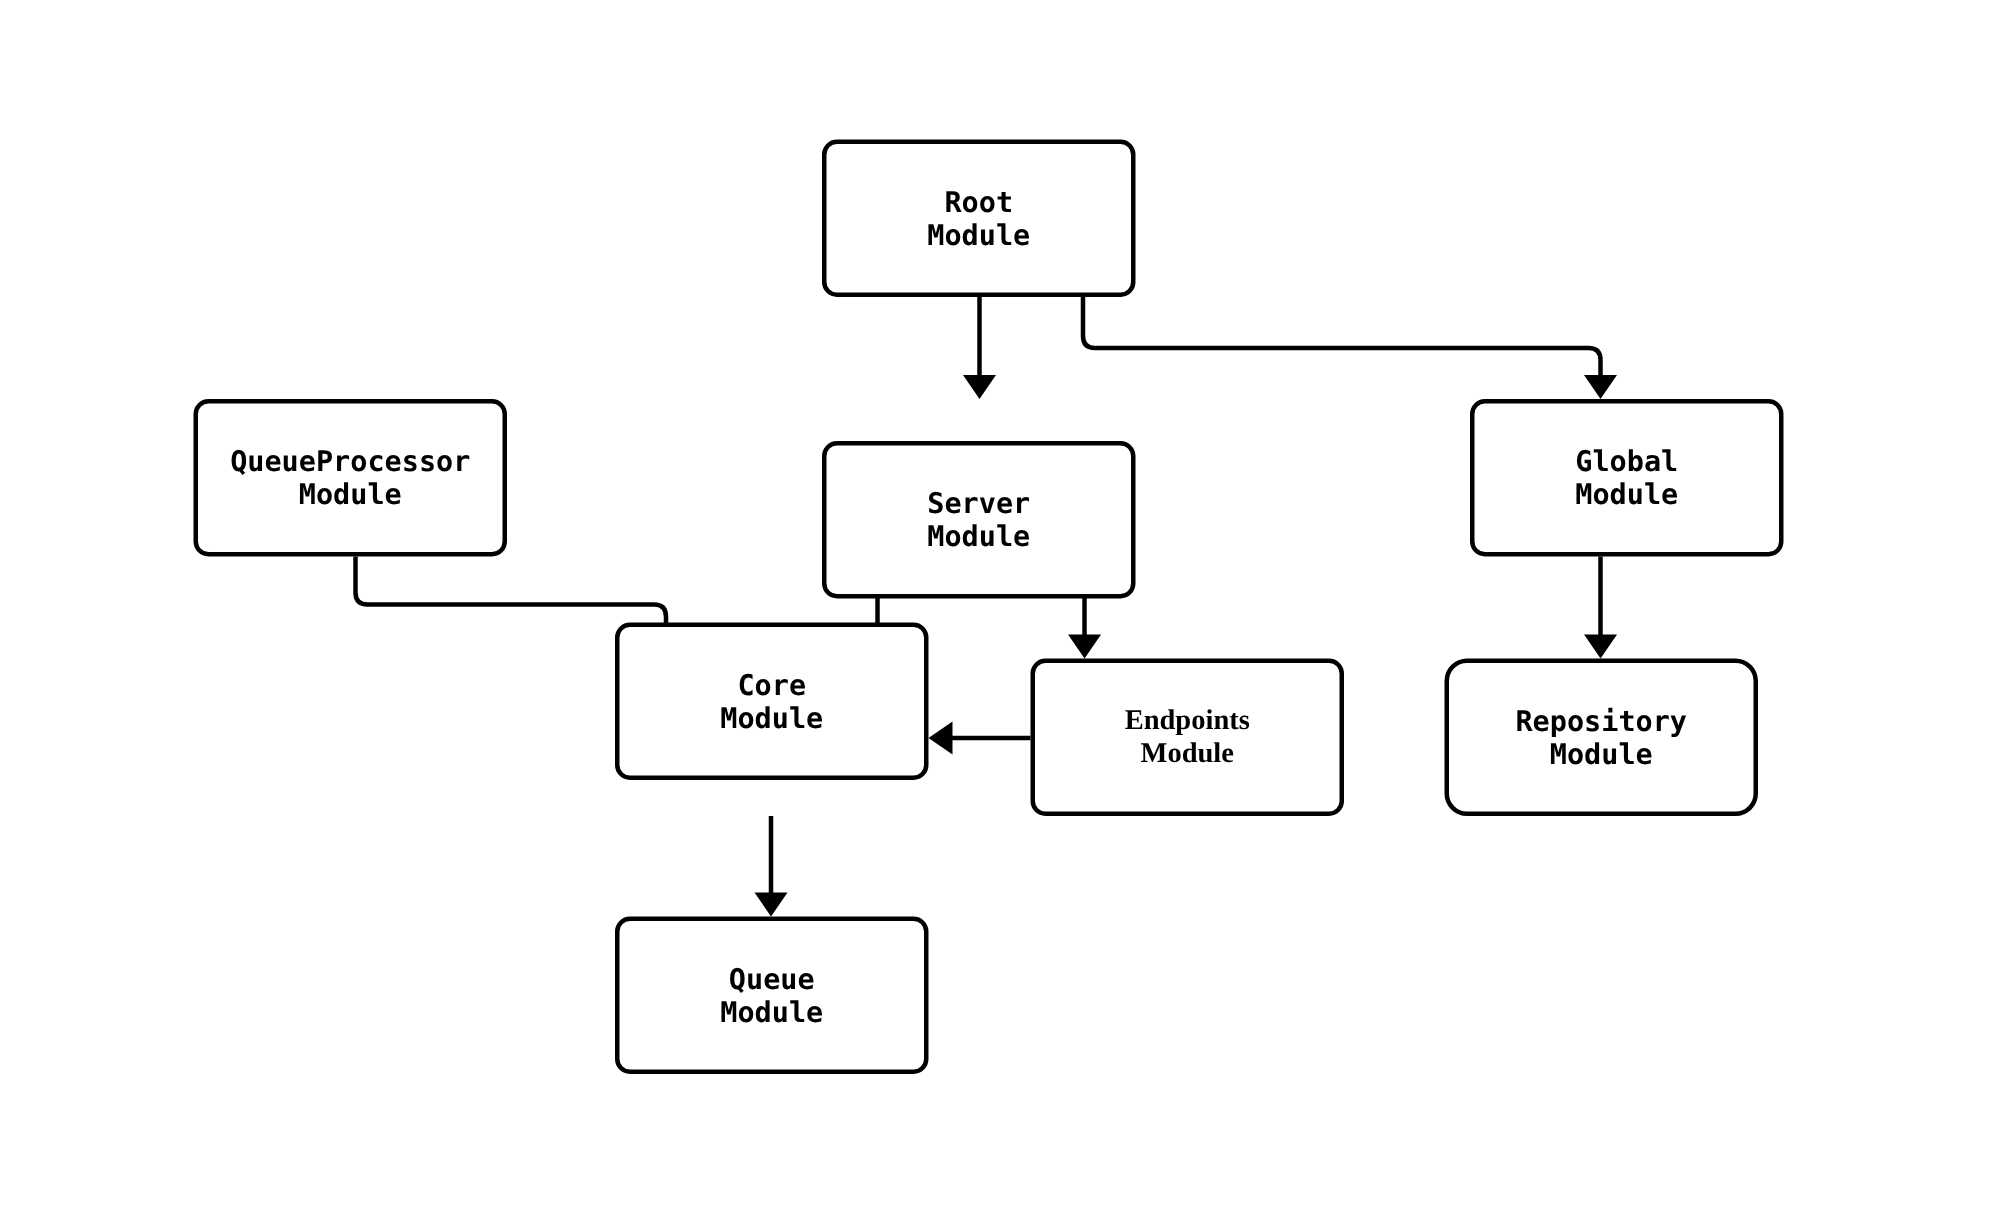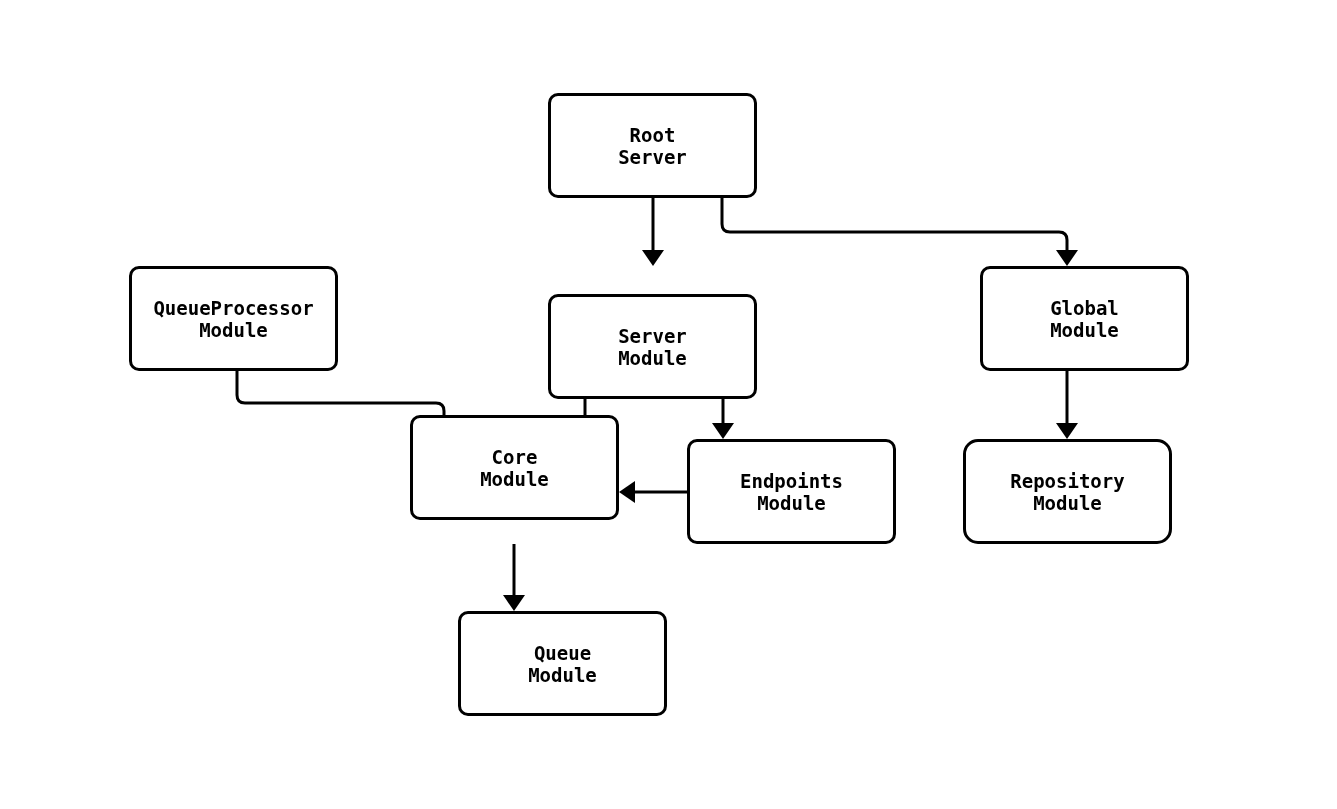--- a/index.html
+++ b/index.html
@@ -47,23 +47,23 @@
     font-weight: bold;
     line-height: 22px;
     color: #000000;
     white-space: pre-line;
   }
   .node-root            { left: 548px; top: 93px; }
   .node-queueprocessor  { left: 129px; top: 266px; }
   .node-server          { left: 548px; top: 266px; margin-top: 28px; }
   .node-global          { left: 980px; top: 266px; }
   .node-core            { left: 410px; top: 415px; }
-  .node-endpoints       { left: 687px; top: 439px; }
+  .node-endpoints       { left: 687px; top: 439px; font-family: Liberation Serif, serif; }
   .node-repository      { left: 963px; top: 439px; border-radius: 15px; }
-  .node-queue           { left: 410px; top: 611px; margin-left: 48px; }
+  .node-queue           { left: 410px; top: 611px; }
 </style>
 </head>
 <body>
 
 <div class="canvas">
 
   <svg class="edges-layer" width="1337" height="809" viewBox="0 0 1337 809" xmlns="http://www.w3.org/2000/svg">
 
     <g>
       <path class="edge-path" d="M653 198 L653 251"></path>
@@ -101,21 +101,21 @@
     </g>
 
     <g>
       <path class="edge-path" d="M514 544 L514 596"></path>
       <polygon class="arrowhead" points="503,595 525,595 514,611"></polygon>
     </g>
   </svg>
 
   <div class="node node-root">
     <span>Root
-Server</span>
+Module</span>
   </div>
 
   <div class="node node-queueprocessor">
     <span>QueueProcessor
 Module</span>
   </div>
 
   <div class="node node-server">
     <span>Server
 Module</span>

